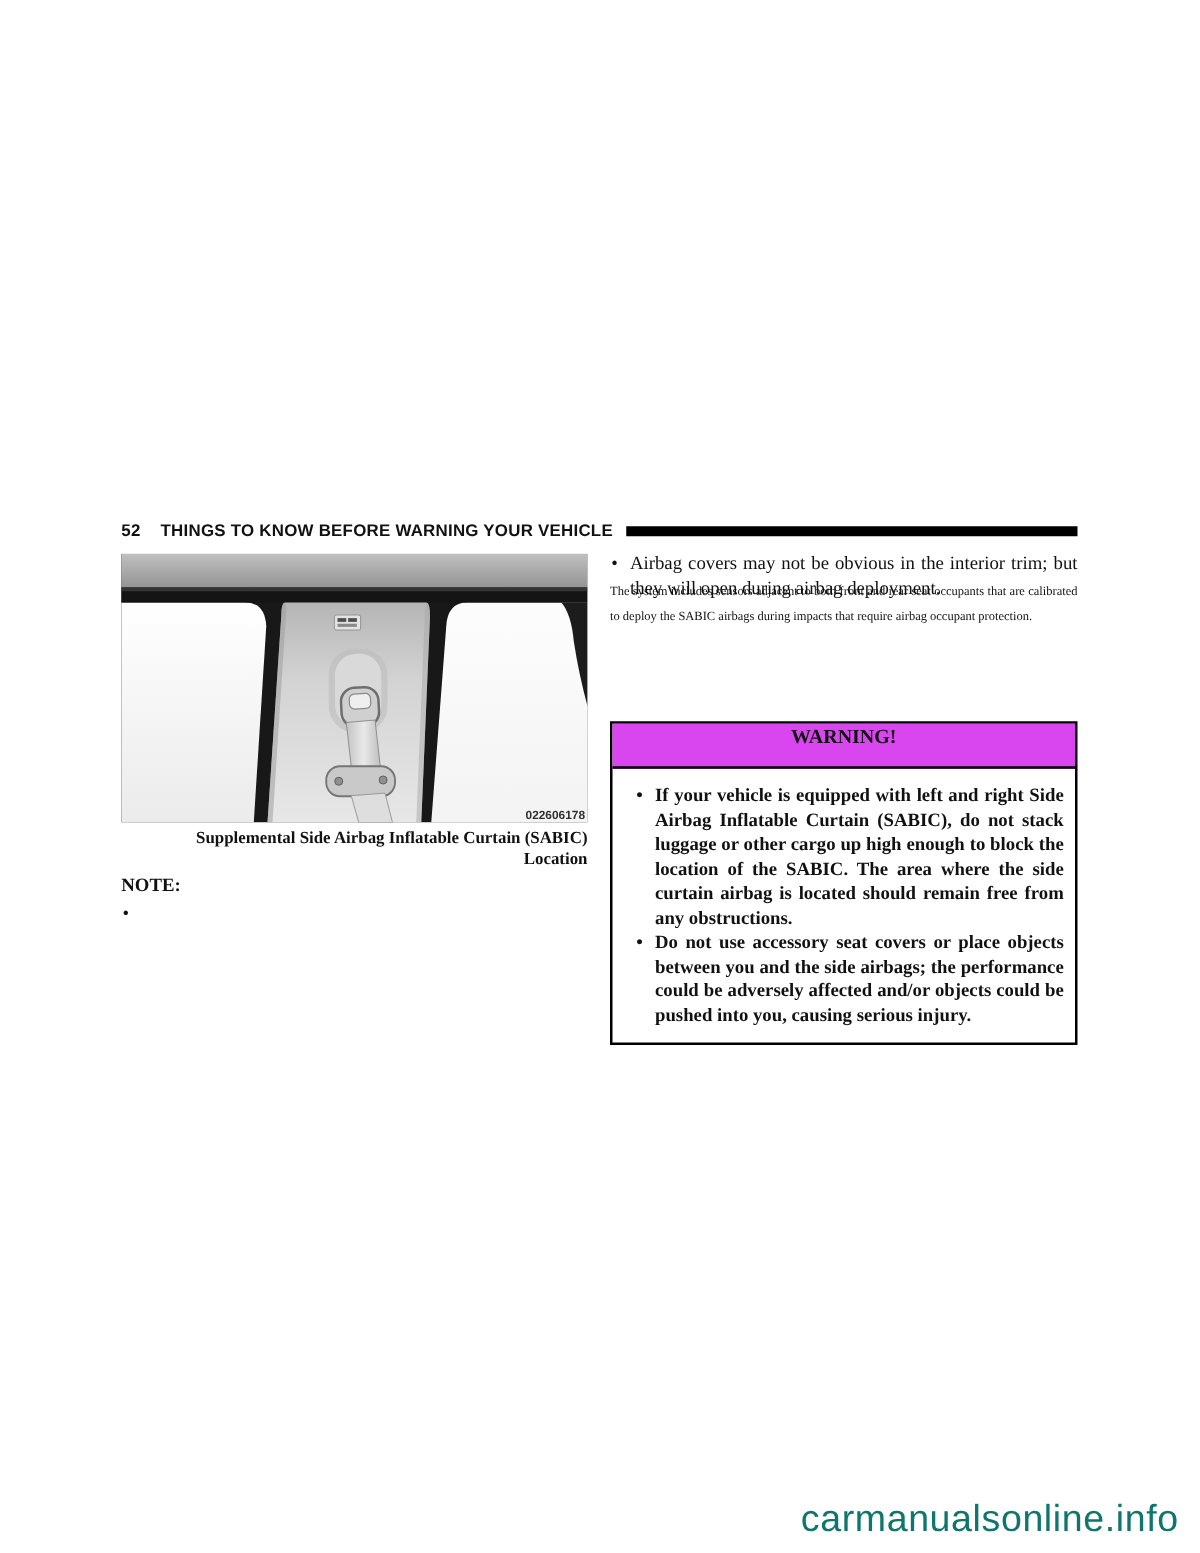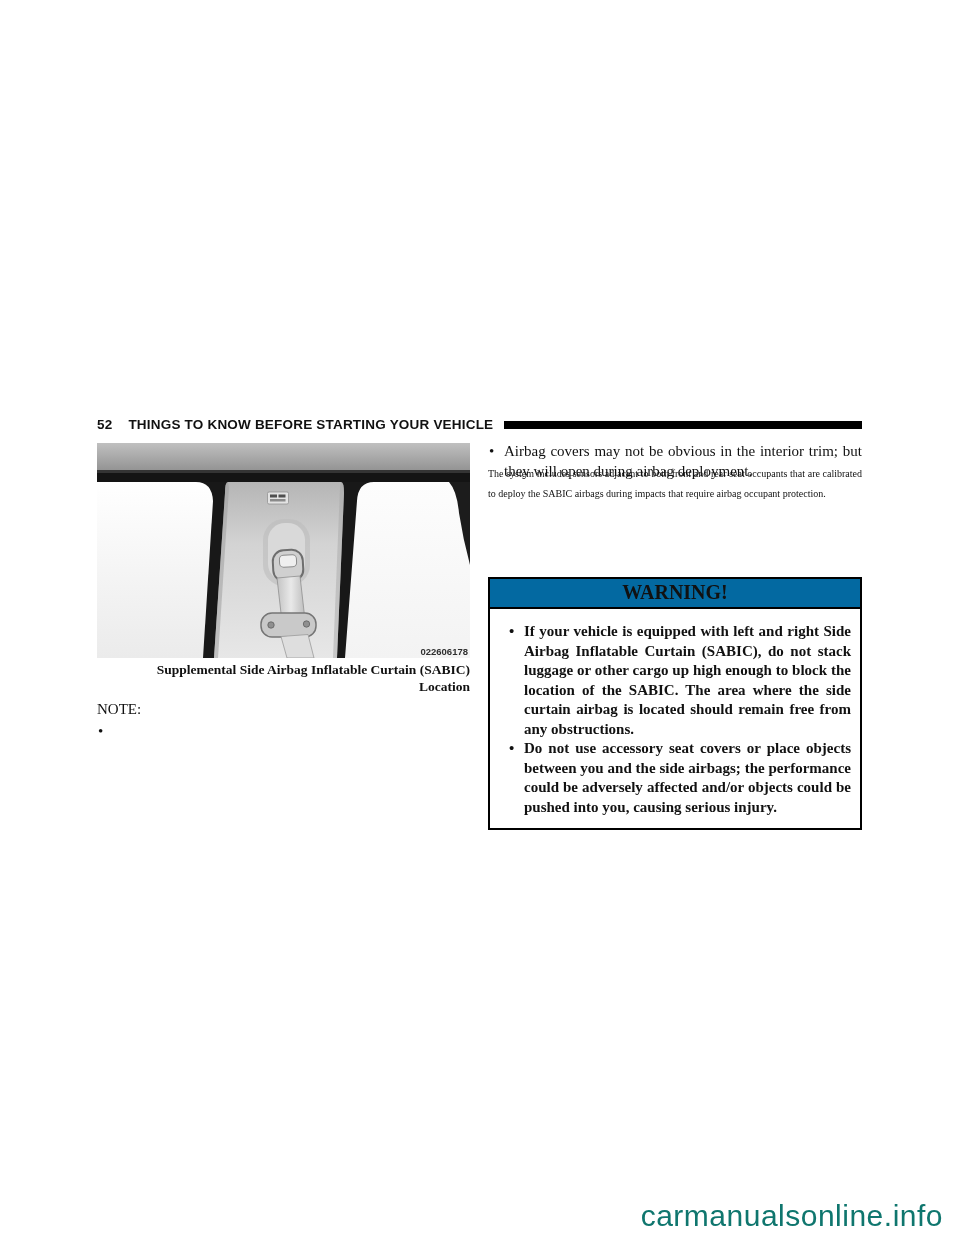--- a/index.html
+++ b/index.html
@@ -32,21 +32,21 @@
   .col-right { position: absolute; left: 488px; width: 374px; }
 
   .figure-svg { position: absolute; left: 97px; top: 443px; width: 373px; height: 215px; }
 
   .fig-caption {
     position: absolute; left: 97px; top: 662px; width: 373px;
     text-align: right; font-weight: bold; font-size: 13.5px; line-height: 16.5px;
   }
   .note-heading {
     position: absolute; left: 97px; top: 701px;
-    font-weight: normal; font-size: 15px;
+    font-weight: bold; font-size: 15px;
   }
   .bullet-item {
     position: relative;
     padding-left: 16px;
     text-align: justify;
     font-size: 15px; line-height: 20px;
   }
   .bullet-item .marker {
     position: absolute; left: 1px; top: 0;
   }
@@ -57,25 +57,25 @@
     position: absolute; top: 464px; width: 374px;
     text-align: justify; font-size: 10px; line-height: 20px;
   }
   
   .warning-box {
     position: absolute; top: 577px; width: 374px;
     border: 2px solid #000000;
     background: #ffffff;
   }
   .warning-header {
-    background: #0369a1;
+    background: #d946ef;
     border-bottom: 2px solid #000000;
     text-align: center;
-    font-weight: bold; font-size: 20px;
-    padding: 2px 0 3px 0;
+    font-weight: bold; font-size: 16px;
+    padding: 2px 0 14px 0;
   }
   .warning-body { padding: 13px 9px 11px 9px; }
   .warning-body .bullet-item {
     font-weight: bold; font-size: 15px; line-height: 19.5px;
     padding-left: 25px;
   }
   .warning-body .bullet-item .marker { left: 10px; }
 
   
   .watermark {
@@ -84,21 +84,21 @@
     font-size: 30px; color: #0f766e; letter-spacing: 0.5px;
   }
 </style>
 </head>
 <body>
 
 <div class="page">
 
   <div class="header-row">
     <span class="page-num">52</span>
-    <span class="header-title">THINGS TO KNOW BEFORE STARTING YOUR VEHICLE</span>
+    <span class="header-title">THINGS TO KNOW BEFORE WARNING YOUR VEHICLE</span>
     <span class="header-bar"></span>
   </div>
 
   <svg class="figure-svg" viewBox="0 0 373 215" xmlns="http://www.w3.org/2000/svg">
     <defs>
       <linearGradient id="roofGrad" x1="0" y1="0" x2="0" y2="1">
         <stop offset="0" stop-color="#c0c0c0"></stop>
           <stop offset="1" stop-color="#949494"></stop>
       </linearGradient>
       <linearGradient id="pillarGrad" x1="0" y1="0" x2="0" y2="1">

